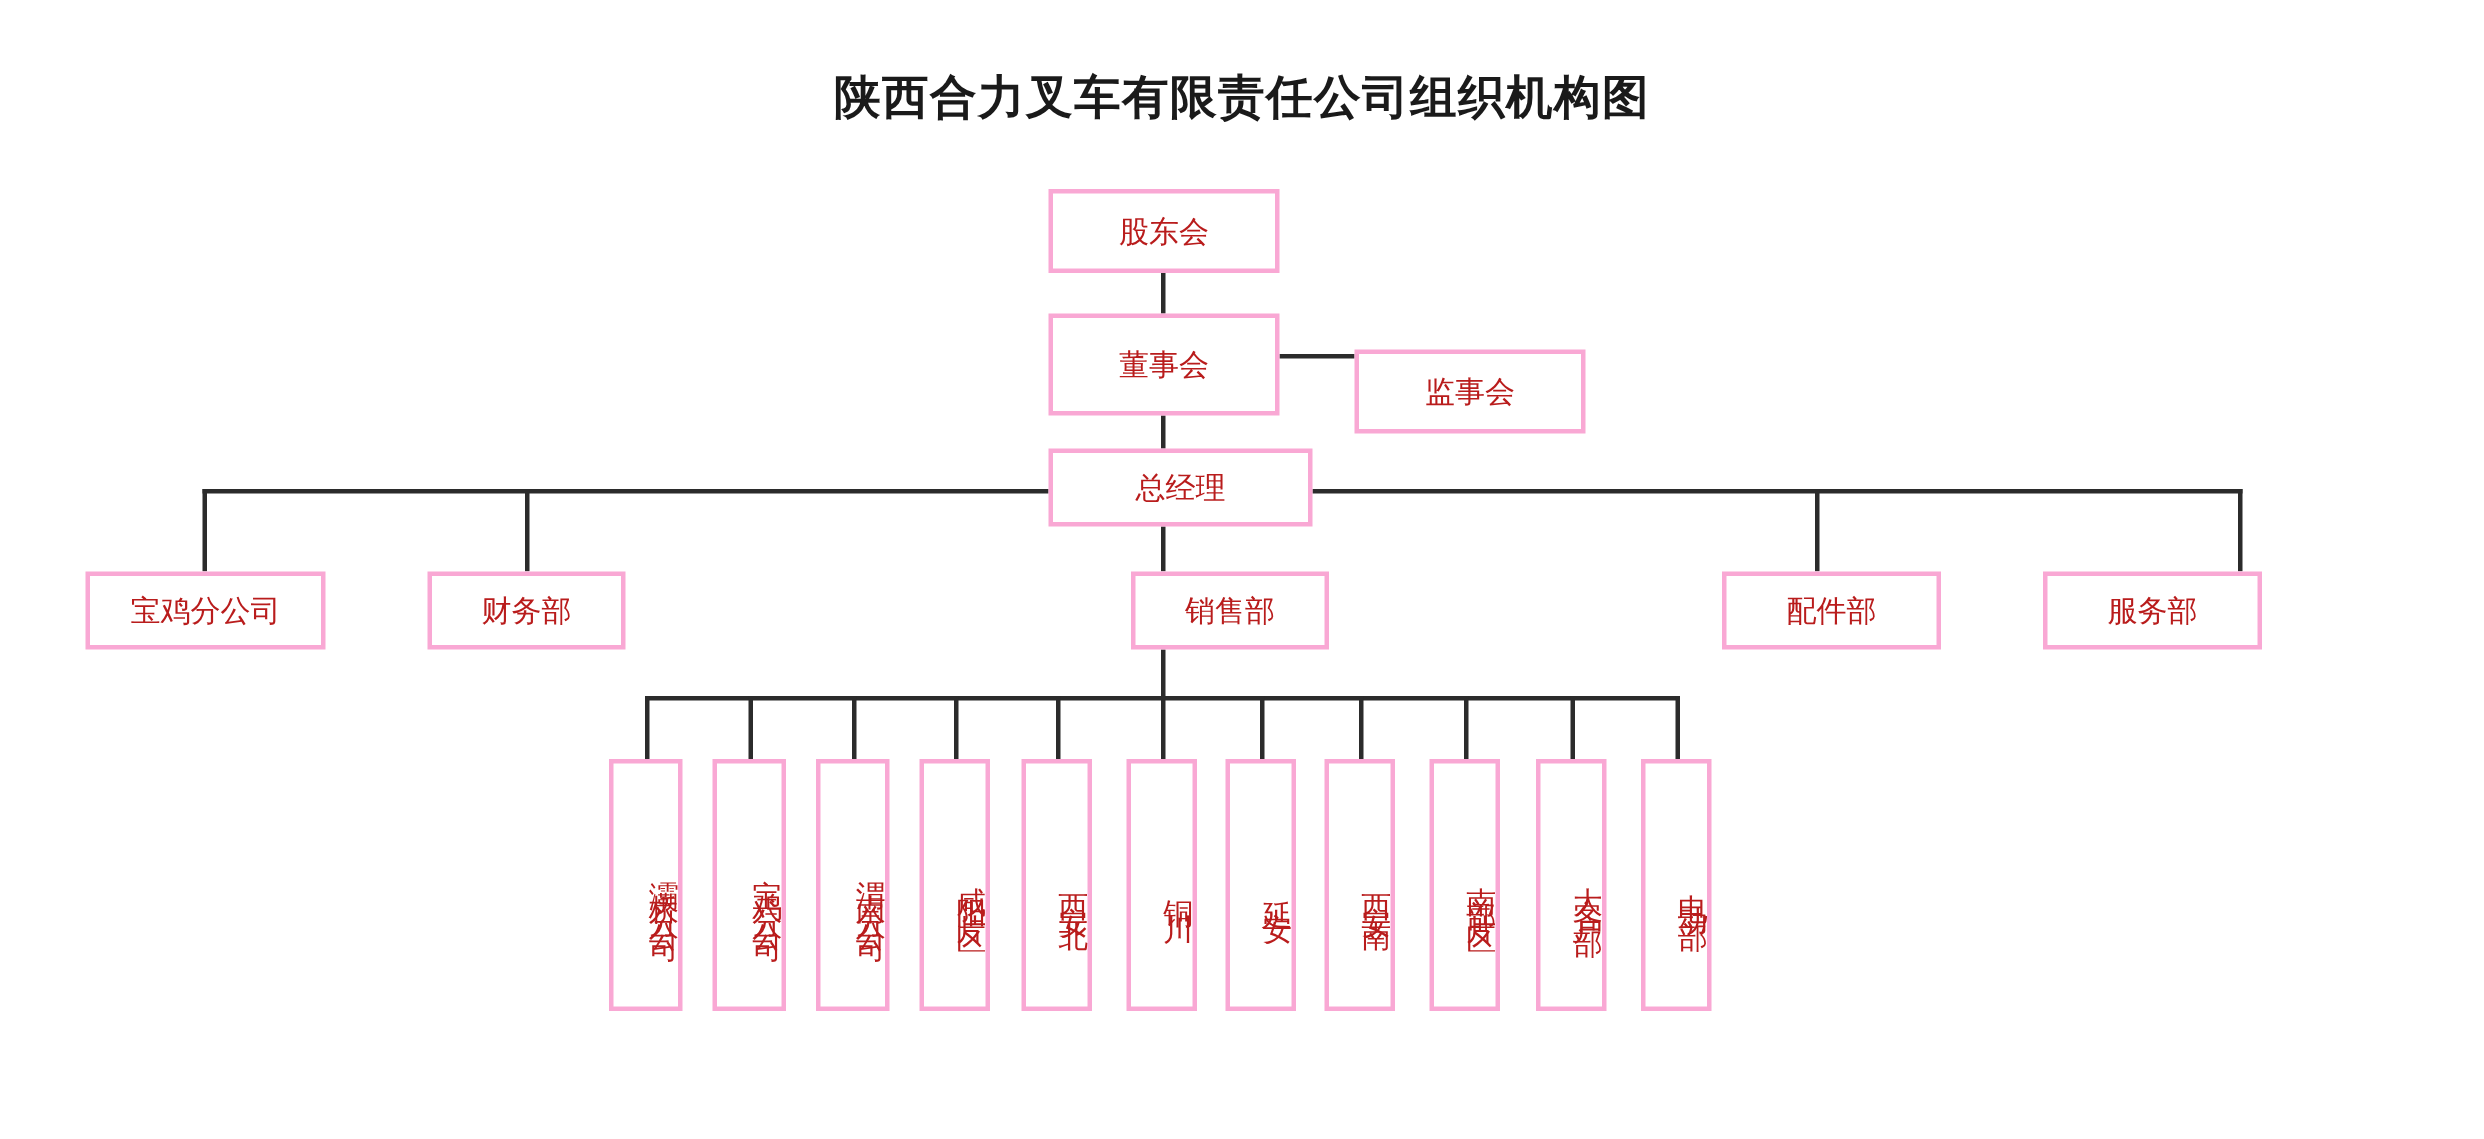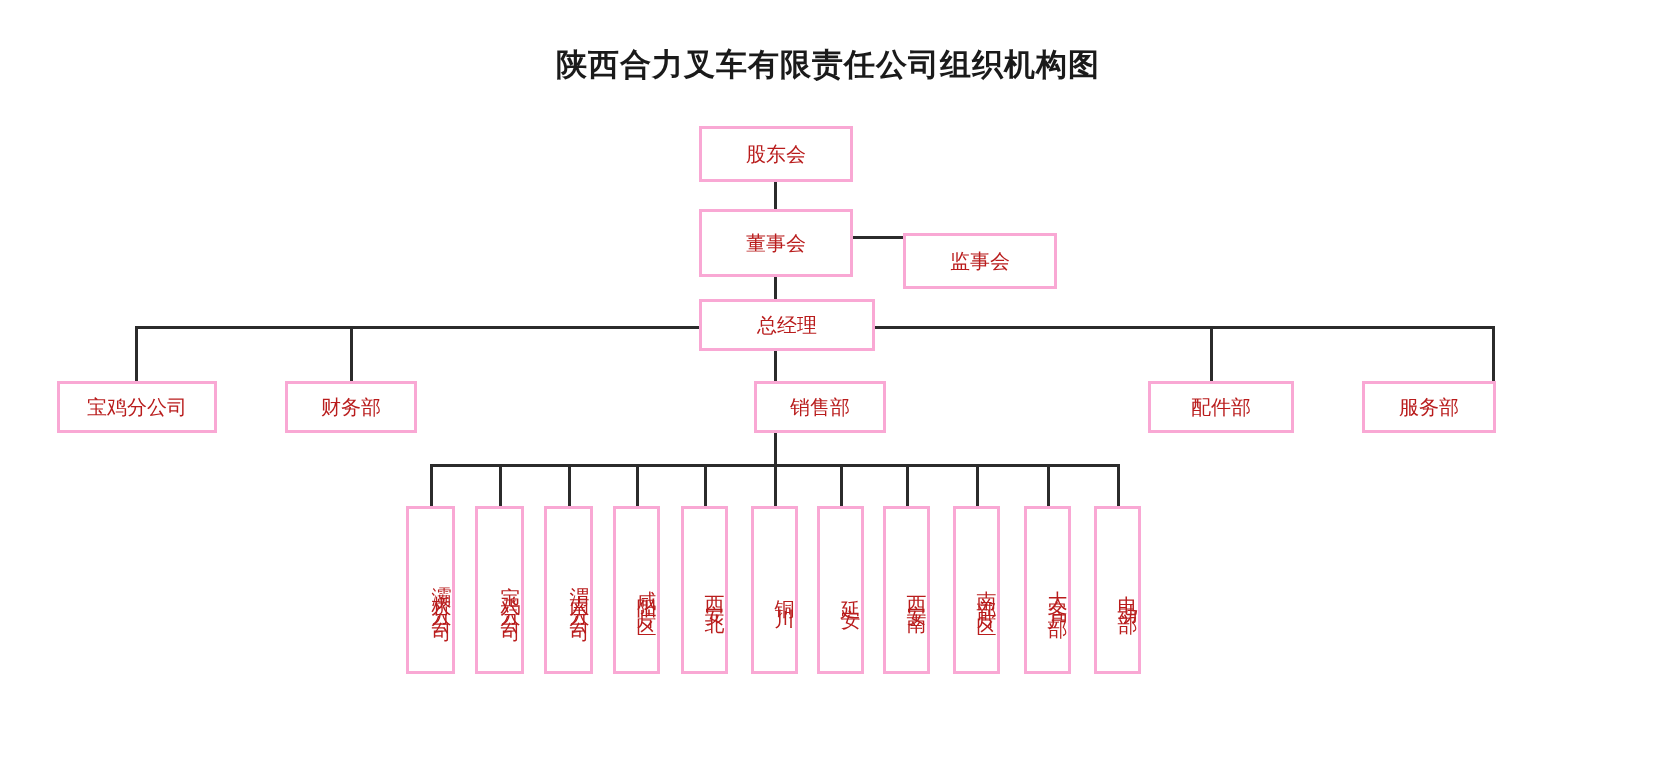--- a/index.html
+++ b/index.html
@@ -109,21 +109,21 @@
   <div class="node" style="left:699px; top:299px; width:176px; height:52px;">总经理</div>
 
   <div class="node" style="left:57px; top:381px; width:160px; height:52px;">宝鸡分公司</div>
 
   <div class="node" style="left:285px; top:381px; width:132px; height:52px;">财务部</div>
 
   <div class="node" style="left:754px; top:381px; width:132px; height:52px;">销售部</div>
 
   <div class="node" style="left:1148px; top:381px; width:146px; height:52px;">配件部</div>
 
-  <div class="node" style="left:1362px; top:381px; width:134px; height:52px;">服务部</div>
+  <div class="node" style="left:1362px; top:381px; width:146px; height:52px;">服务部</div>
 
   <div class="node vert" style="left:406px; top:506px; width:49px; height:168px;">灞桥分公司</div>
   <div class="node vert" style="left:475px; top:506px; width:49px; height:168px;">宝鸡分公司</div>
   <div class="node vert" style="left:544px; top:506px; width:49px; height:168px;">渭南分公司</div>
   <div class="node vert" style="left:613px; top:506px; width:47px; height:168px;">咸阳片区</div>
   <div class="node vert" style="left:681px; top:506px; width:47px; height:168px;">西安北</div>
   <div class="node vert" style="left:751px; top:506px; width:47px; height:168px;">铜川</div>
   <div class="node vert" style="left:817px; top:506px; width:47px; height:168px;">延安</div>
   <div class="node vert" style="left:883px; top:506px; width:47px; height:168px;">西安南</div>
   <div class="node vert" style="left:953px; top:506px; width:47px; height:168px;">南部片区</div>

